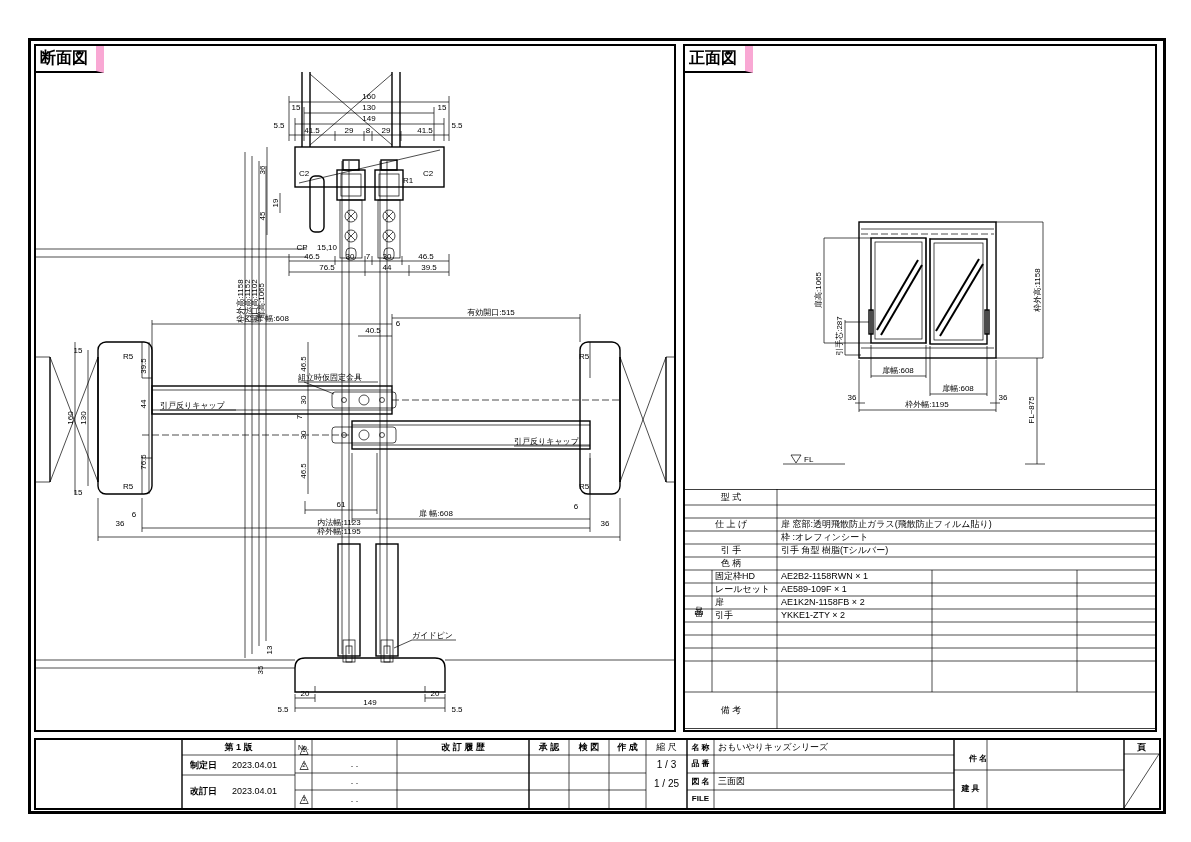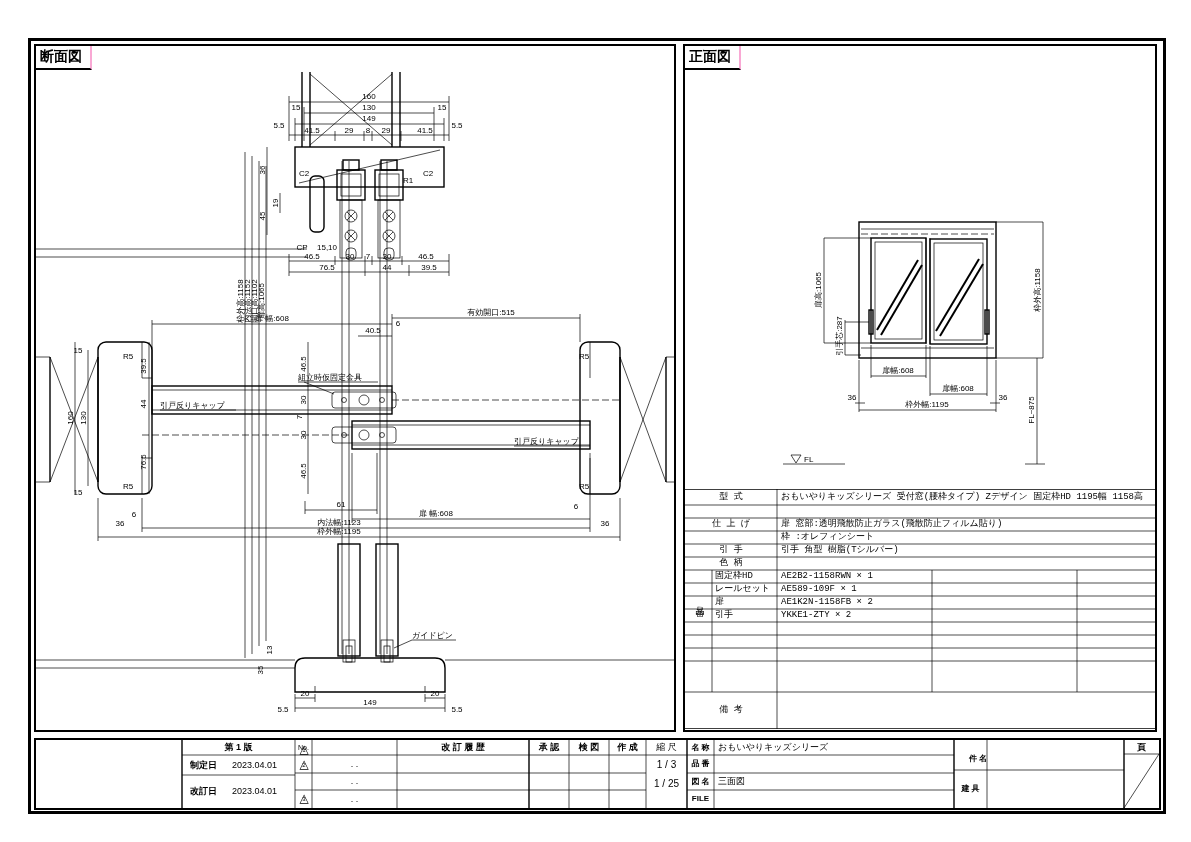--- a/index.html
+++ b/index.html
@@ -3,30 +3,30 @@
 <meta charset="utf-8">
 <style>
   html,body{margin:0;padding:0;background:#e9e9e9;}
   #sheet{position:relative;width:1191px;height:842px;background:#ffffff;
          font-family:"Liberation Sans","DejaVu Sans",sans-serif;color:#000;overflow:hidden;}
   .abs{position:absolute;}
   #frame{left:28px;top:38px;width:1132px;height:770px;border:3px solid #000;}
   .panel{border:2px solid #000;background:#fff;}
   #left-panel{left:34px;top:44px;width:638px;height:684px;}
   #right-panel{left:683px;top:44px;width:470px;height:684px;}
-  .view-tab{position:absolute;left:0;top:0;padding:2px 8px 2px 4px;border-right:2px solid #f9a8d4;
-            border-bottom:2px solid #000;font-weight:bold;font-size:14px;white-space:nowrap;}
+  .view-tab{position:absolute;left:0;top:0;padding:2px 8px 2px 4px;border-right:8px solid #f9a8d4;
+            border-bottom:2px solid #000;font-weight:bold;font-size:16px;white-space:nowrap;}
   svg{position:absolute;left:0;top:0;}
   svg line,svg rect,svg path,svg circle{stroke:#000;fill:none;}
   .w1{stroke-width:1.4px;} .w0{stroke-width:0.7px;} .dash{stroke-dasharray:7 3;}
   text{font-family:"Liberation Sans","DejaVu Sans",sans-serif;font-size:8px;fill:#000;stroke:none;text-anchor:middle;}
   text.l{text-anchor:start;}
   
   #spec{left:0;top:443px;width:470px;height:240px;font-size:9px;}
-  #spec .cell{position:absolute;overflow:hidden;white-space:nowrap;font-family:Liberation Mono, monospace;}
+  #spec .cell{position:absolute;overflow:hidden;white-space:nowrap;}
   #spec svg{left:0;top:0;}
   .vlabel{writing-mode:vertical-rl;text-orientation:upright;letter-spacing:2px;}
   
   #band{left:34px;top:738px;width:1123px;height:68px;border:2px solid #000;background:#fff;font-size:9px;}
   #band .cell{position:absolute;overflow:hidden;white-space:nowrap;}
   .ctr{text-align:center;}
   #logo{font-size:29px;font-weight:900;letter-spacing:-1px;line-height:64px;width:146px;text-align:center;}
   .tri{position:relative;display:inline-block;width:14px;height:14px;font-size:12px;line-height:14px;}
   .tri em{position:absolute;left:0;right:0;top:4px;font-style:normal;font-size:6px;line-height:8px;text-align:center;}
 </style>
@@ -369,21 +369,20 @@
           <line class="w0" x1="0" y1="159" x2="470" y2="159"></line>
         <line class="w0" x1="0" y1="172" x2="470" y2="172"></line>
           <line class="w0" x1="0" y1="203" x2="470" y2="203"></line>
         <line class="w1" x1="0" y1="240" x2="470" y2="240"></line>
         <line class="w0" x1="92" y1="0" x2="92" y2="240"></line>
         <line class="w0" x1="27" y1="81" x2="27" y2="203"></line>
         <line class="w0" x1="247" y1="81" x2="247" y2="203"></line>
         <line class="w0" x1="392" y1="81" x2="392" y2="203"></line>
       </svg>
       <div class="cell ctr" style="left:0;top:0;width:92px;line-height:16px">型  式</div>
-      <div class="cell" style="left:96px;top:0;width:372px;line-height:16px">おもいやりキッズシリーズ 受付窓(腰枠タイプ)  Zデザイン 固定枠HD 1195幅 1158高</div>
       <div class="cell ctr" style="left:0;top:16px;width:92px;line-height:39px">仕 上 げ</div>
       <div class="cell" style="left:96px;top:42px;width:372px;line-height:13px">枠      :オレフィンシート</div>
       <div class="cell" style="left:96px;top:29px;width:372px;line-height:13px">扉 窓部:透明飛散防止ガラス(飛散防止フィルム貼り)</div>
       <div class="cell ctr" style="left:0;top:55px;width:92px;line-height:13px">引  手</div>
       <div class="cell" style="left:96px;top:55px;width:372px;line-height:13px">引手 角型 樹脂(Tシルバー)</div>
       <div class="cell ctr" style="left:0;top:68px;width:92px;line-height:13px">色  柄</div>
       <div class="cell" style="left:96px;top:68px;width:372px;line-height:13px"></div>
       <div class="cell vlabel" style="left:7px;top:110px;height:90px">品番</div>
       <div class="cell" style="left:30px;top:81px;width:62px;line-height:13px">固定枠HD</div>
       <div class="cell" style="left:96px;top:81px;width:150px;line-height:13px">AE2B2-1158RWN × 1</div>

